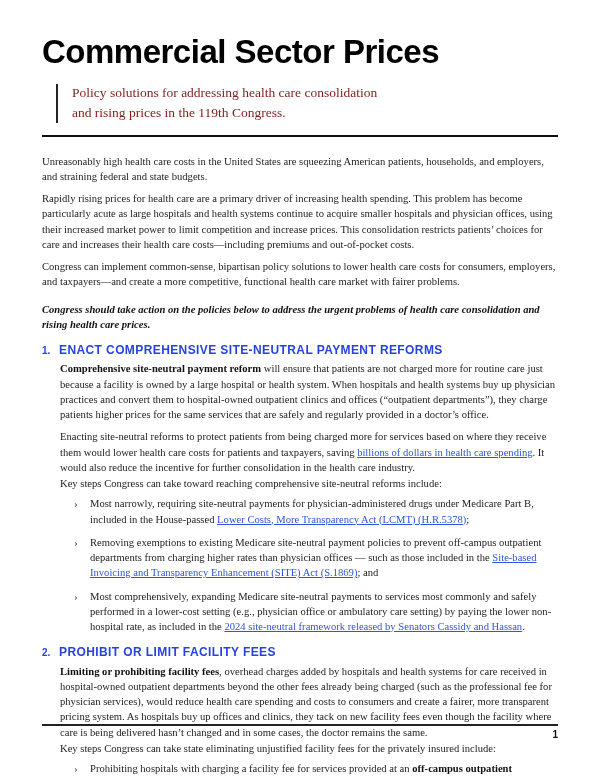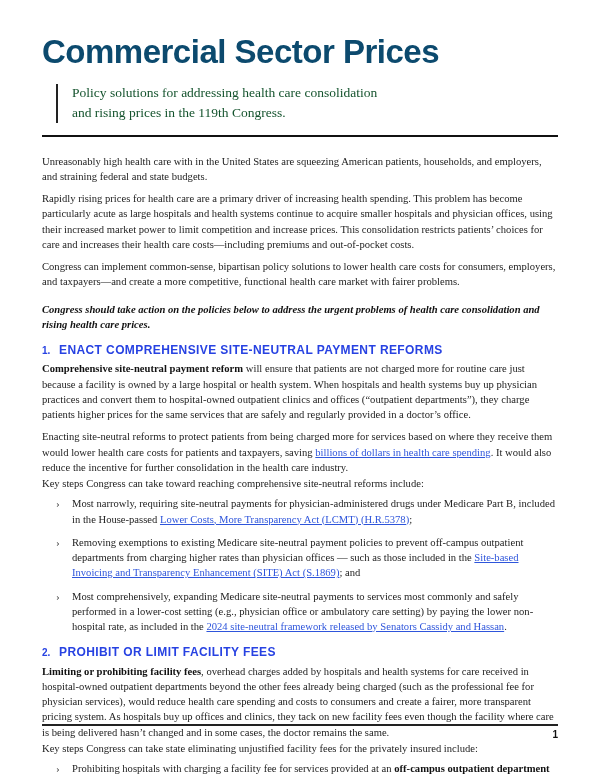--- a/index.html
+++ b/index.html
@@ -13,39 +13,39 @@
     color:#222;
     overflow:hidden;
   }
   .content { padding:0 42px; }
 
   
   .title-row { position:relative; margin-top:33px; }
   h1.doc-title {
     font-family:"Liberation Sans", sans-serif;
     font-weight:bold; font-size:33px; letter-spacing:-0.5px;
-    color:#0c4a6e;
+    color:#000000;
   }
   .logo {
     position:absolute; right:1px; top:0;
     width:51px; height:51px; border-radius:50%;
     display:flex; align-items:center; justify-content:center;
   }
   .logo span {
     font-family:"Liberation Sans", sans-serif;
     font-weight:bold; font-size:20px; color:#fff; letter-spacing:-1.5px;
   }
   .subhead { display:flex; margin-top:12px; align-items:stretch; }
   .brand {
     font-family:"Liberation Sans", sans-serif;
     font-weight:bold; font-size:13.5px; line-height:1.5; color:#111;
     white-space:nowrap;
   }
   .vdiv { width:2px; background:#222; margin:1px 14px; }
-  .tagline { font-size:13.5px; line-height:1.5; color:#14532d; }
+  .tagline { font-size:13.5px; line-height:1.5; color:#7f1d1d; }
   .head-rule { border:none; border-top:2.5px solid #111; margin-top:11px; }
 
   
   .body-main { margin-top:17px; font-size:10.6px; line-height:1.44; }
   .body-main p { margin-bottom:7px; }
   p.nogap { margin-bottom:1px; }
   p.keysteps { margin-bottom:5px; }
   .callout { font-weight:bold; font-style:italic; color:#111; margin-top:12px; }
 
   section .sec-head {
@@ -54,21 +54,21 @@
     font-family:"Liberation Sans", sans-serif;
   }
   .sec-num {
     color:var(--accent); font-weight:bold; font-size:10px;
     width:17px; flex:0 0 17px;
   }
   h2.sec-title {
     color:var(--accent); font-weight:bold; font-size:12px;
     letter-spacing:0.4px;
   }
-  .sec-body { margin-left:0; }
+  .sec-body { margin-left:18px; }
 
   ul.bullets { list-style:none; margin:2px 0 4px 0; }
   ul.bullets li { display:flex; margin:0 0 8px 14px; }
   .marker { flex:0 0 16px; color:#444; font-size:11px; line-height:1.38; }
   .li-text { flex:1; }
 
   .b { font-weight:bold; color:#111; }
   a.lnk { color:var(--link); text-decoration:underline; cursor:pointer; }
 
   
@@ -94,21 +94,21 @@
         <div class="vdiv"></div>
         <div class="tagline">
           <div>Policy solutions for addressing health care consolidation</div>
           <div>and rising prices in the 119th Congress.</div>
         </div>
       </div>
       <hr class="head-rule">
     </header>
 
     <main class="body-main">
-      <p>Unreasonably high health care with in the United States are squeezing American patients, households, and employers, and straining federal and state budgets.</p>
+      <p>Unreasonably high health care costs in the United States are squeezing American patients, households, and employers, and straining federal and state budgets.</p>
       <p>Rapidly rising prices for health care are a primary driver of increasing health spending. This problem has become particularly acute as large hospitals and health systems continue to acquire smaller hospitals and physician offices, using their increased market power to limit competition and increase prices. This consolidation restricts patients’ choices for care and increases their health care costs—including premiums and out-of-pocket costs.</p>
       <p>Congress can implement common-sense, bipartisan policy solutions to lower health care costs for consumers, employers, and taxpayers—and create a more competitive, functional health care market with fairer problems.</p>
       <p class="callout">Congress should take action on the policies below to address the urgent problems of health care consolidation and rising health care prices.</p>
 
       <section>
         <div class="sec-head">
           <span class="sec-num">1.</span>
           <h2 class="sec-title">ENACT COMPREHENSIVE SITE-NEUTRAL PAYMENT REFORMS</h2>
         </div>
         <div class="sec-body">

